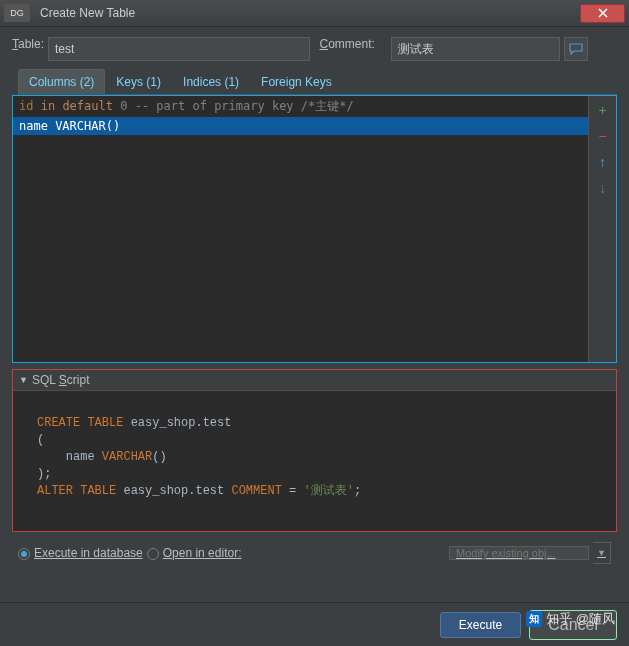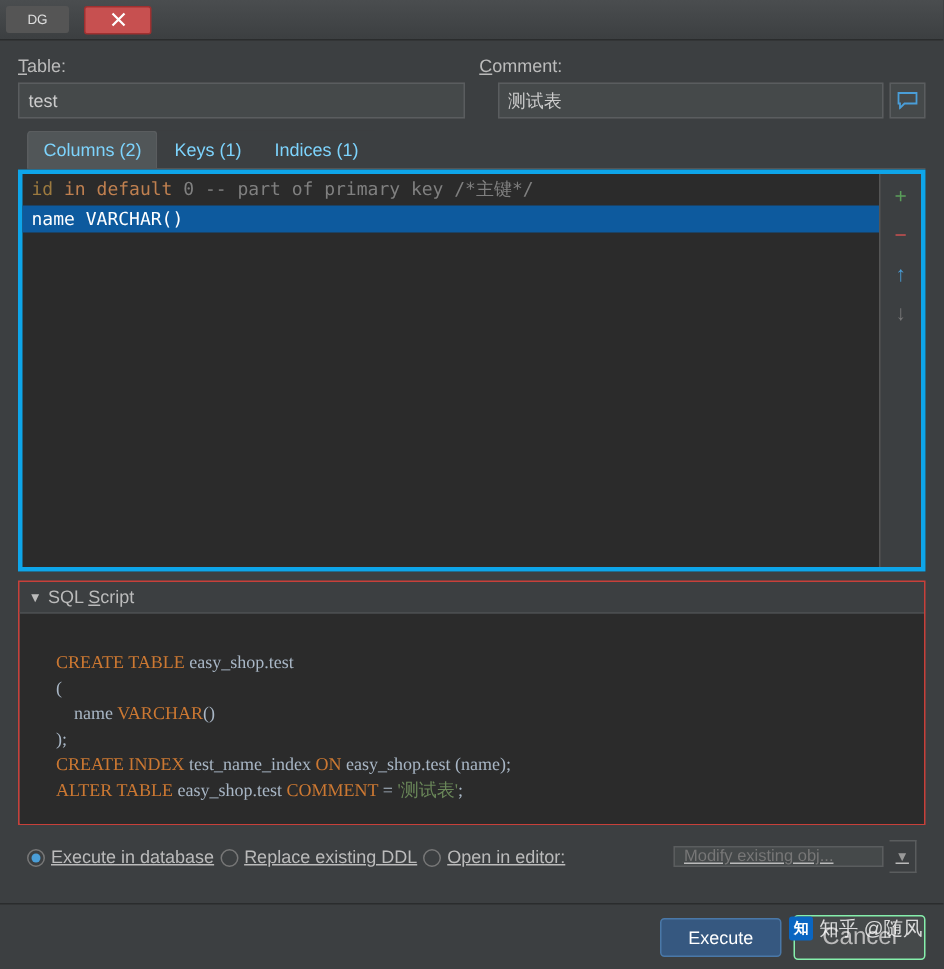--- a/index.html
+++ b/index.html
@@ -1,50 +1,50 @@
 <!DOCTYPE html>
 <html><head>
 <meta charset="utf-8">
 <style>
 * { margin: 0; padding: 0; box-sizing: border-box; }
 body { font-family: "Segoe UI", Arial, sans-serif; font-size: 12px; background: #3c3f41; color: #bbb; width: 629px; height: 646px; overflow: hidden; }
 .titlebar { height: 27px; background: linear-gradient(#4a4d4f, #3c3f41); border-bottom: 1px solid #2a2c2d; display: flex; align-items: center; padding: 0 4px; }
-.titlebar .icon { width: 42px; height: 18px; background: #555; color: #ddd; font-size: 9px; font-weight: normal; display: flex; align-items: center; justify-content: center; border-radius: 2px; margin-right: 10px; }
+.titlebar .icon { width: 26px; height: 18px; background: #555; color: #ddd; font-size: 9px; font-weight: normal; display: flex; align-items: center; justify-content: center; border-radius: 2px; margin-right: 10px; }
 .titlebar .title { flex: 1; color: #ccc; font-size: 12px; }
 .titlebar .close { width: 45px; height: 19px; background: #c75050; border: 1px solid #a03030; border-radius: 2px; display: flex; align-items: center; justify-content: center; color: #fff; font-size: 11px; }
 .content { padding: 10px 12px; }
 .row { display: flex; gap: 10px; margin-bottom: 8px; }
-.field { flex: 1; display: flex; flex-direction: column; gap: 4px; }
+.field { flex: 1; display: flex; flex-direction: row; gap: 4px; }
 .label { color: #bbb; font-size: 12px; }
 .label .u { text-decoration: underline; }
 .input-wrap { display: flex; gap: 4px; padding-left: 12px; }
 .input { flex: 1; height: 24px; background: #45494a; border: 1px solid #5a5d5f; color: #ccc; padding: 0 6px; font-size: 12px; }
 .comment-btn { width: 24px; height: 24px; background: #45494a; border: 1px solid #5a5d5f; display: flex; align-items: center; justify-content: center; color: #4a9ed8; }
 .tabs { display: flex; border-bottom: 1px solid #555; margin-top: 6px; margin-left: 6px; }
 .tab { padding: 5px 10px; color: #7dd3fc; font-size: 12px; background: #3c3f41; border: 1px solid transparent; border-bottom: none; cursor: pointer; }
 .tab.active { background: #515658; border-color: #5a5d5f; border-radius: 3px 3px 0 0; }
-.cols-area { display: flex; background: #2b2b2b; border: 3px solid #0ea5e9; height: 268px; }
+.cols-area { display: flex; background: #2b2b2b; border: 1px solid #0ea5e9; height: 268px; }
 .cols-list { flex: 1; font-family: "Consolas", monospace; font-size: 12px; }
 .col-row { padding: 2px 6px; white-space: pre; }
 .col-row.sel { background: #0d5a9e; color: #fff; }
 .kw-col { color: #9c7a3f; }
 .kw-type { color: #c08050; }
 .kw-def { color: #808080; }
 .kw-comment { color: #808080; }
 .gutter { width: 28px; background: #3c3f41; border-left: 1px solid #555; display: flex; flex-direction: column; align-items: center; padding-top: 6px; gap: 10px; }
 .gutter .btn { width: 16px; height: 16px; display: flex; align-items: center; justify-content: center; font-size: 14px; cursor: pointer; }
 .gplus { color: #5a9e5a; }
 .gminus { color: #c75050; }
 .garrow { color: #4a9ed8; }
 .ggrey { color: #777; }
 .script-section { margin-top: 6px; border: 1px solid #c8403a; }
 .script-header { padding: 3px 6px; color: #bbb; display: flex; align-items: center; gap: 4px; border-bottom: 1px solid #4a4d4f; }
 .script-header .arrow { font-size: 9px; }
 .script-header .u { text-decoration: underline; }
-.sql-body { background: #2b2b2b; padding: 24px; font-family: Liberation Serif, serif; font-size: 12px; line-height: 17px; height: 140px; overflow: auto; }
+.sql-body { background: #2b2b2b; padding: 24px; font-family: Liberation Mono, monospace; font-size: 12px; line-height: 17px; height: 140px; overflow: auto; }
 .sql-line { white-space: pre; }
 .s-kw { color: #cc7832; }
 .s-str { color: #6a8759; }
 .s-punc { color: #a9b7c6; }
 .s-no { color: #a9b7c6; }
 .underline-err { border-bottom: 1px dotted #c8403a; }
 .opts { display: flex; align-items: center; gap: 4px; padding: 10px 6px 6px 6px; font-size: 12px; text-decoration: underline; }
 .radio { width: 12px; height: 12px; border-radius: 50%; border: 1px solid #777; display: inline-block; position: relative; margin-right: 4px; vertical-align: middle; }
 .radio.checked::after { content: ""; position: absolute; top: 2px; left: 2px; width: 6px; height: 6px; border-radius: 50%; background: #4a9ed8; }
 .combo { margin-left: auto; height: 14px; width: 140px; background: #45494a; border: 1px solid #5a5d5e; color: #777; font-size: 11px; padding: 0 6px; display: flex; align-items: center; }
@@ -53,20 +53,21 @@
 .btn-primary { background: #365880; border: 1px solid #4a78a8; color: #fff; padding: 5px 18px; font-size: 12px; border-radius: 3px; cursor: pointer; text-align: right; }
 .btn-secondary { background: #45494a; border: 1px solid #86efac; color: #bbb; padding: 5px 18px; font-size: 16px; border-radius: 3px; cursor: pointer; }
 .watermark { position: absolute; bottom: 18px; right: 14px; color: rgba(255,255,255,0.8); font-size: 13px; display: flex; align-items: center; gap: 4px; pointer-events: none; }
 .watermark .zh { width: 16px; height: 16px; background: #0a66c2; color: #fff; font-size: 10px; font-weight: bold; display: flex; align-items: center; justify-content: center; border-radius: 2px; }
 </style>
 </head>
 <body>
 
 <div class="titlebar">
   <div class="icon">DG</div>
+  <div class="title">Create New Table</div>
   <div class="close">
     <svg width="10" height="10" viewBox="0 0 10 10">
         <path d="M1 1 L9 9 M9 1 L1 9" stroke="#fff" stroke-width="1.5"></path>
       </svg>
   </div>
 </div>
 
 <div class="content">
   <div class="row">
     <div class="field">
@@ -83,20 +84,21 @@
             </svg>
         </div>
       </div>
     </div>
   </div>
 
   <div class="tabs">
     <div class="tab active">Columns (2)</div>
     <div class="tab">Keys (1)</div>
     <div class="tab">Indices (1)</div>
+    <div class="tab">Foreign Keys</div>
   </div>
 
   <div class="cols-area">
     <div class="cols-list">
       <div class="col-row"><span class="kw-col">id</span> <span class="kw-type">in</span> <span class="kw-type">default</span> <span class="kw-def">0</span> <span class="kw-comment">-- part of primary key /*主键*/</span></div>
       <div class="col-row sel"><span>name</span> <span>VARCHAR()</span></div>
     </div>
     <div class="gutter">
       <div class="btn gplus">+</div>
       <div class="btn gminus">−</div>
@@ -108,28 +110,26 @@
   <div class="script-section">
     <div class="script-header">
       <span class="arrow">▼</span>
       <span>SQL <span class="u">S</span>cript</span>
     </div>
     <div class="sql-body">
       <div class="sql-line"><span class="s-kw">CREATE</span> <span class="s-kw">TABLE</span> <span class="s-no">easy_shop.test</span></div>
       <div class="sql-line"><span class="s-punc">(</span></div>
       <div class="sql-line">    <span class="s-no">name</span> <span class="s-kw">VARCHAR</span><span class="s-punc">()</span></div>
       <div class="sql-line"><span class="s-punc">);</span></div>
-      <div class="sql-line"><span class="s-kw">CREATE</span> <span class="s-kw">INDEX</span> <span class="s-no">test_name_index</span> <span class="s-kw">ON</span> <span class="s-no">easy_shop.test</span> <span class="s-punc">(</span><span class="s-no">name</span><span class="s-punc">);</span></div>
       <div class="sql-line"><span class="s-kw">ALTER</span> <span class="s-kw">TABLE</span> <span class="s-no">easy_shop.test</span> <span class="s-kw">COMMENT</span> <span class="s-punc">=</span> <span class="s-str">'测试表'</span><span class="s-punc">;</span></div>
     </div>
   </div>
 
   <div class="opts">
     <label><span class="radio checked"></span><span>Execute in database</span></label>
-    <label><span class="radio"></span><span>Replace existing DDL</span></label>
     <label><span class="radio"></span><span>Open in editor:</span></label>
     <div class="combo">Modify existing obj...</div>
     <div class="combo-arrow">
         <span>▼</span>
       </div>
   </div>
 </div>
 
 <div class="footer">
   <button class="btn-primary">Execute</button>

